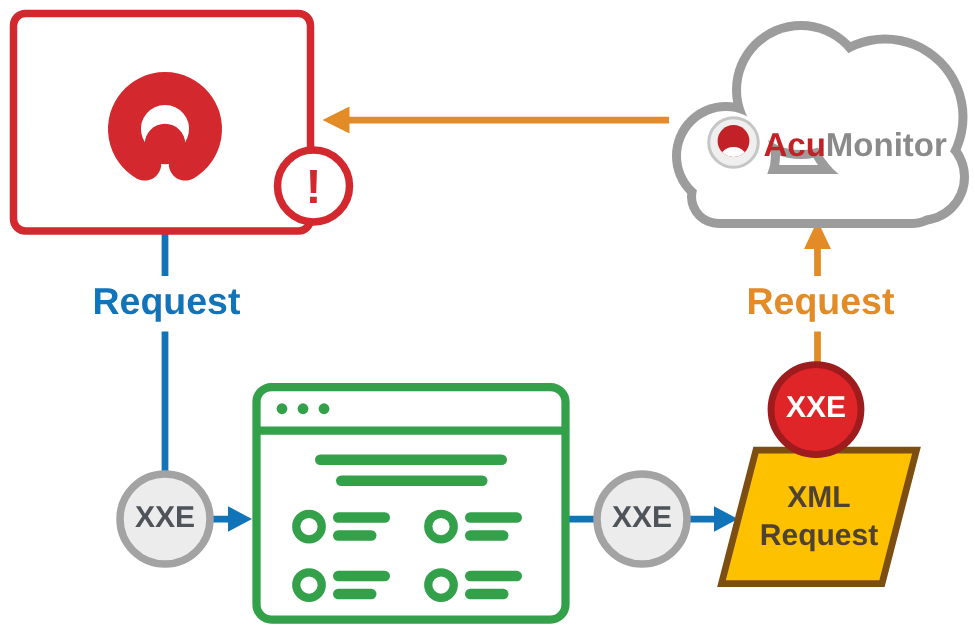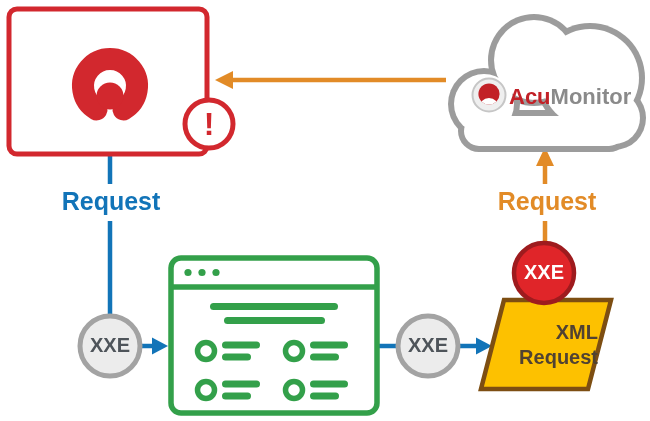--- a/index.html
+++ b/index.html
@@ -140,18 +140,18 @@
   <div class="label txt-blue lbl-center" style="left:55px;top:187px;width:112px;font-size:25px;">Request</div>
 
   <div class="label txt-orange lbl-center" style="left:491px;top:187px;width:112px;font-size:25px;">Request</div>
 
   <div class="label txt-node lbl-center" style="left:80px;top:334px;width:60px;font-size:20px;">XXE</div>
 
   <div class="label txt-node lbl-center" style="left:398px;top:334px;width:60px;font-size:20px;">XXE</div>
 
   <div class="label txt-white lbl-center" style="left:514px;top:261px;width:60px;font-size:20px;">XXE</div>
 
-  <div class="label txt-brown lbl-center" style="left:494px;top:320px;width:104px;font-size:20px;line-height:25px;text-align:right;">
+  <div class="label txt-brown lbl-center" style="left:494px;top:320px;width:104px;font-size:20px;line-height:25px;">
     <div>XML</div>
     <div>Request</div>
   </div>
 
 </div>
 
 </body></html>

